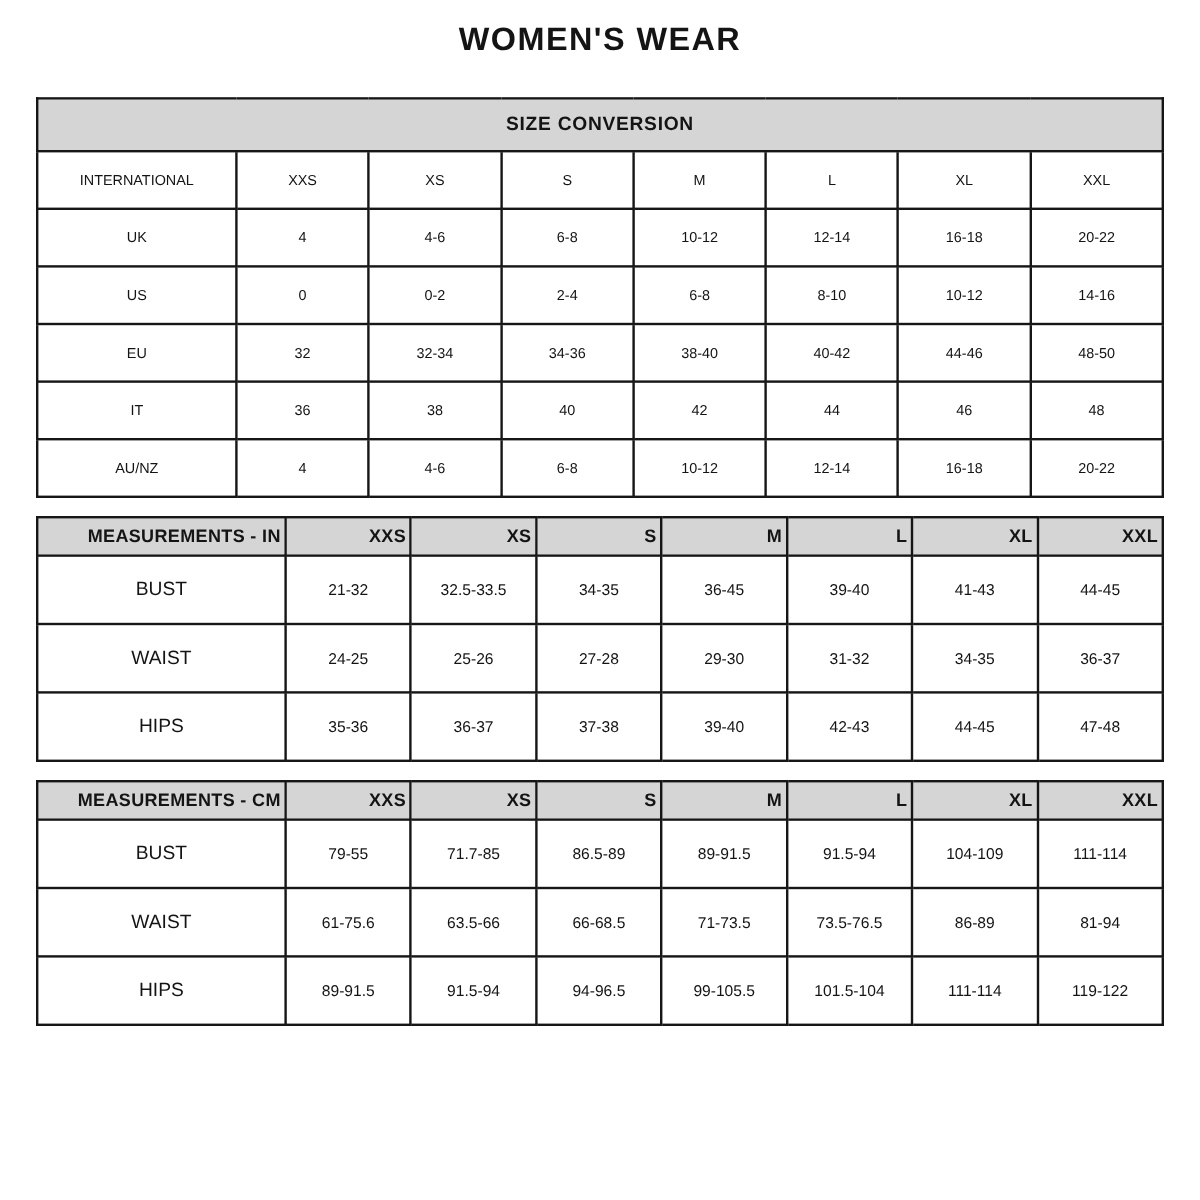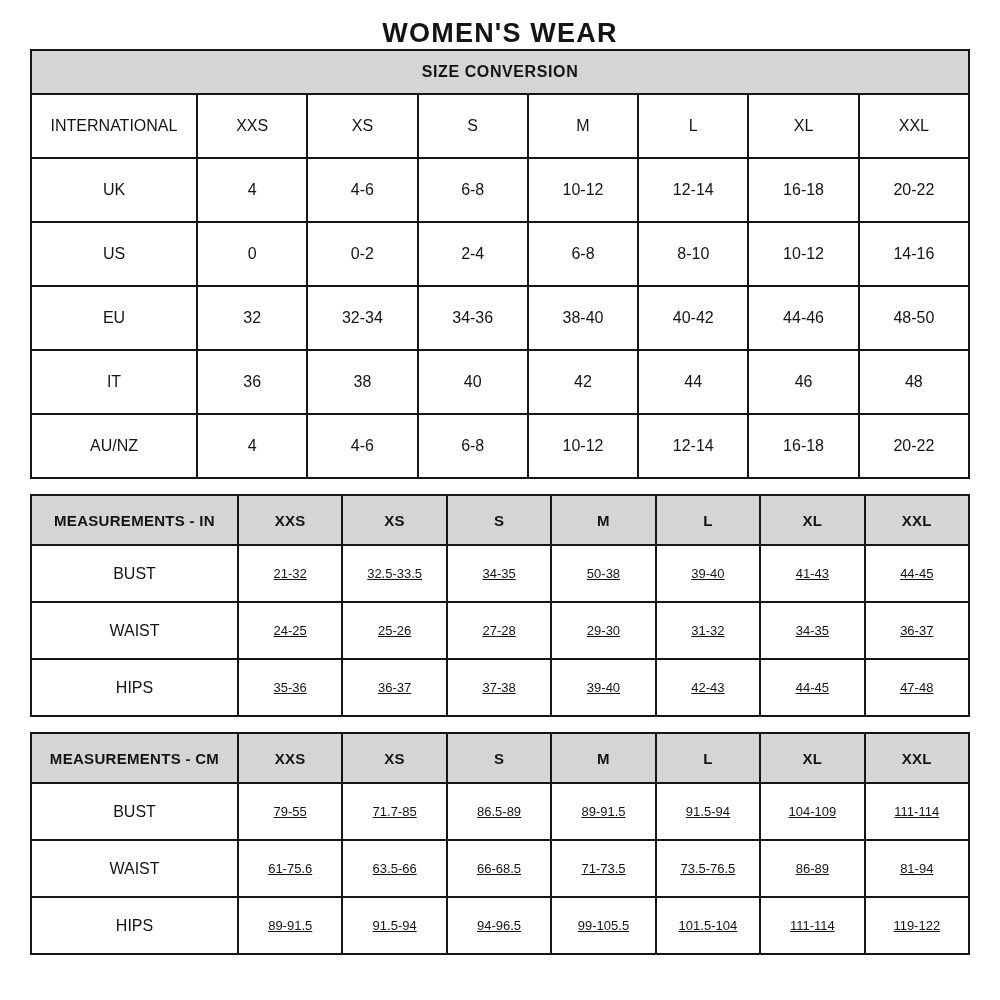--- a/index.html
+++ b/index.html
@@ -8,55 +8,56 @@
     width: 1000px;
     font-family: "Liberation Sans", sans-serif;
     color: #141414;
   }
   .page { width: 1000px; padding: 10px 30px 14px 30px; }
   .title {
     text-align: center;
     font-weight: 700;
     font-size: 27px;
     letter-spacing: 1.2px;
-    margin: 8px 0 0 0;
+    margin: 8px 0 32px 0;
   }
   table.tbl {
     width: 100%;
     border-collapse: collapse;
     table-layout: fixed;
     margin: 0 0 15px 0;
   }
   table.tbl td {
     border: 2px solid #161616;
     text-align: center;
     vertical-align: middle;
     padding: 2px 3px;
     overflow: hidden;
   }
   
-  .conv td { height: 64px; font-size: 16px; }
+  .conv td { height: 48px; font-size: 12px; }
   .conv .banner {
     height: 44px;
     background: #d5d5d5;
     font-weight: 700;
     font-size: 16px;
     letter-spacing: 0.6px;
   }
   .c-label { width: 166px; }
   
   .meas td { height: 57px; font-size: 16px; }
   .meas .hdr {
-    height: 50px;
+    height: 32px;
     background: #d5d5d5;
     font-weight: 700;
     font-size: 15px;
     letter-spacing: 0.3px;
-  }
-  .meas .num { font-size: 13px; text-decoration: underline; }
+    text-align: right;
+  }
+  .meas .num { font-size: 13px; }
   .c-label-wide { width: 207px; }
 </style>
 </head>
 <body>
 
 <div class="page">
 
   <div class="title">WOMEN'S WEAR</div>
 
   <table class="tbl conv">
@@ -145,21 +146,21 @@
           <td class="hdr">M</td>
           <td class="hdr">L</td>
           <td class="hdr">XL</td>
           <td class="hdr">XXL</td>
         </tr>
         <tr>
           <td class="lbl">BUST</td>
           <td class="num">21-32</td>
           <td class="num">32.5-33.5</td>
           <td class="num">34-35</td>
-          <td class="num">50-38</td>
+          <td class="num">36-45</td>
           <td class="num">39-40</td>
           <td class="num">41-43</td>
           <td class="num">44-45</td>
         </tr>
         <tr>
           <td class="lbl">WAIST</td>
           <td class="num">24-25</td>
           <td class="num">25-26</td>
           <td class="num">27-28</td>
           <td class="num">29-30</td>

